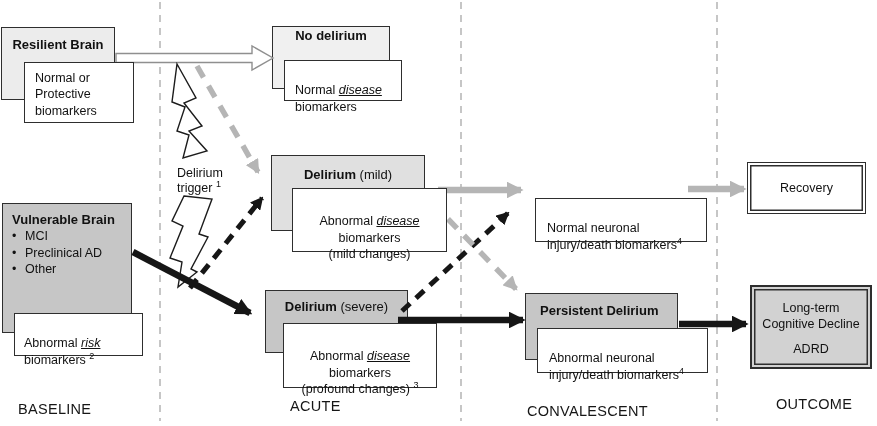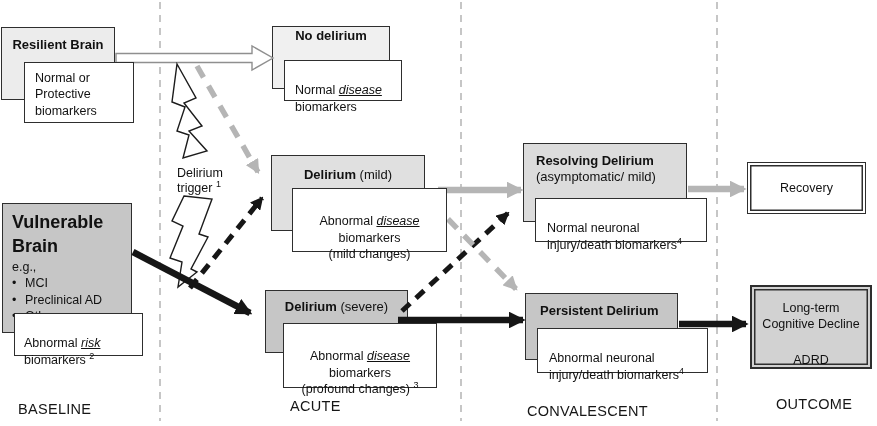--- a/index.html
+++ b/index.html
@@ -18,34 +18,34 @@
   .resilient{left:1px;top:27px;width:114px;height:73px;background:var(--fill-resilient,#ececec);padding-top:9px;}
   .resilient-sub{left:24px;top:62px;width:110px;height:61px;padding:7px 4px 0 10px;}
   .no-delirium{left:272px;top:26px;width:118px;height:63px;background:var(--fill-no-delirium,#f0f0f0);padding-top:1px;}
   .no-delirium-sub{left:284px;top:60px;width:118px;height:41px;padding:5px 4px 0 10px;}
   .mild{left:271px;top:155px;width:154px;height:76px;background:var(--fill-mild,#e0e0e0);padding-top:11px;}
   .mild-sub{left:292px;top:188px;width:155px;height:64px;padding-top:8px;text-align:center;}
   .severe{left:265px;top:290px;width:143px;height:63px;background:var(--fill-dark-gray,#c6c6c6);padding-top:8px;}
   .severe-sub{left:283px;top:323px;width:154px;height:65px;padding-top:8px;text-align:center;}
   .vulnerable{left:2px;top:203px;width:130px;height:130px;background:var(--fill-dark-gray,#c6c6c6);
               padding:7px 4px 0 9px;font-size:12.5px;line-height:1.32;}
-  .vulnerable .v-title{font-weight:bold;font-size:18px;}
+  .vulnerable .v-title{font-weight:bold;font-size:13px;}
   .vulnerable-sub{left:14px;top:313px;width:129px;height:43px;padding:5px 4px 0 9px;}
   .resolving{left:523px;top:143px;width:164px;height:79px;background:var(--fill-resolving,#dcdcdc);padding:9px 0 0 12px;}
   .resolving-sub{left:535px;top:198px;width:172px;height:44px;padding:5px 4px 0 11px;}
   .persistent{left:525px;top:293px;width:153px;height:67px;background:var(--fill-dark-gray,#c6c6c6);padding:9px 0 0 14px;}
   .persistent-sub{left:537px;top:328px;width:171px;height:45px;padding:5px 4px 0 11px;}
   .recovery{left:747px;top:162px;width:119px;height:52px;background:#fff;border:1.5px solid var(--box-border,#2e2e2e);
             box-shadow:inset 0 0 0 2px #fff, inset 0 0 0 3.5px var(--box-border,#2e2e2e);
             display:flex;align-items:center;justify-content:center;}
   .long-term{left:750px;top:285px;width:122px;height:84px;background:var(--fill-long-term,#d2d2d2);
              border:2.5px solid var(--box-border,#2e2e2e);
              box-shadow:inset 0 0 0 2px var(--fill-long-term,#d2d2d2), inset 0 0 0 3.5px var(--box-border,#2e2e2e);
              text-align:center;padding-top:13px;}
-  .long-term .adrd{margin-top:19px;}
+  .long-term .adrd{margin-top:8px;}
 
   .b-row{display:flex;}
   .b-dot{width:13px;flex:0 0 13px;}
 
   .layer{position:absolute;left:0;top:0;z-index:2;}
   .vline{stroke:var(--divider,#c6c6c6);stroke-width:2;stroke-dasharray:7 6;fill:none;}
   .warrow{fill:#fff;stroke:#8f8f8f;stroke-width:1.4;}
   .bolt{fill:#fff;stroke:#1c1c1c;stroke-width:1.4;stroke-linejoin:miter;}
   .a-black{stroke:var(--black-arrow,#161616);}
   .a-gray{stroke:var(--gray-arrow,#b5b5b5);}
@@ -101,21 +101,20 @@
     <div class="bold">Resilient Brain</div>
   </div>
   <div class="abs wbox resilient-sub">
     <div class="pre">Normal or
 Protective
 biomarkers</div>
   </div>
 
   <div class="abs gbox vulnerable">
     <div class="v-title">Vulnerable Brain</div>
-    <div>e.g.,</div>
     <div class="b-row">
       <span class="b-dot">•</span>
       <span>MCI</span>
     </div>
     <div class="b-row">
       <span class="b-dot">•</span>
       <span>Preclinical AD</span>
     </div>
     <div class="b-row">
       <span class="b-dot">•</span>
@@ -159,24 +158,20 @@
     <div><span class="bold">Delirium</span><span> (severe)</span></div>
   </div>
   <div class="abs wbox severe-sub">
     <div class="pre">
       <span>Abnormal </span><span class="em-word">disease</span><span>
 biomarkers
 (profound changes) </span><sup>3</sup>
     </div>
   </div>
 
-  <div class="abs gbox resolving">
-    <div class="bold">Resolving Delirium</div>
-    <div>(asymptomatic/ mild)</div>
-  </div>
   <div class="abs wbox resolving-sub">
     <div class="pre">
       <span>Normal neuronal
 injury/death biomarkers</span><sup>4</sup>
     </div>
   </div>
 
   <div class="abs gbox persistent">
     <div class="bold">Persistent Delirium</div>
   </div>

